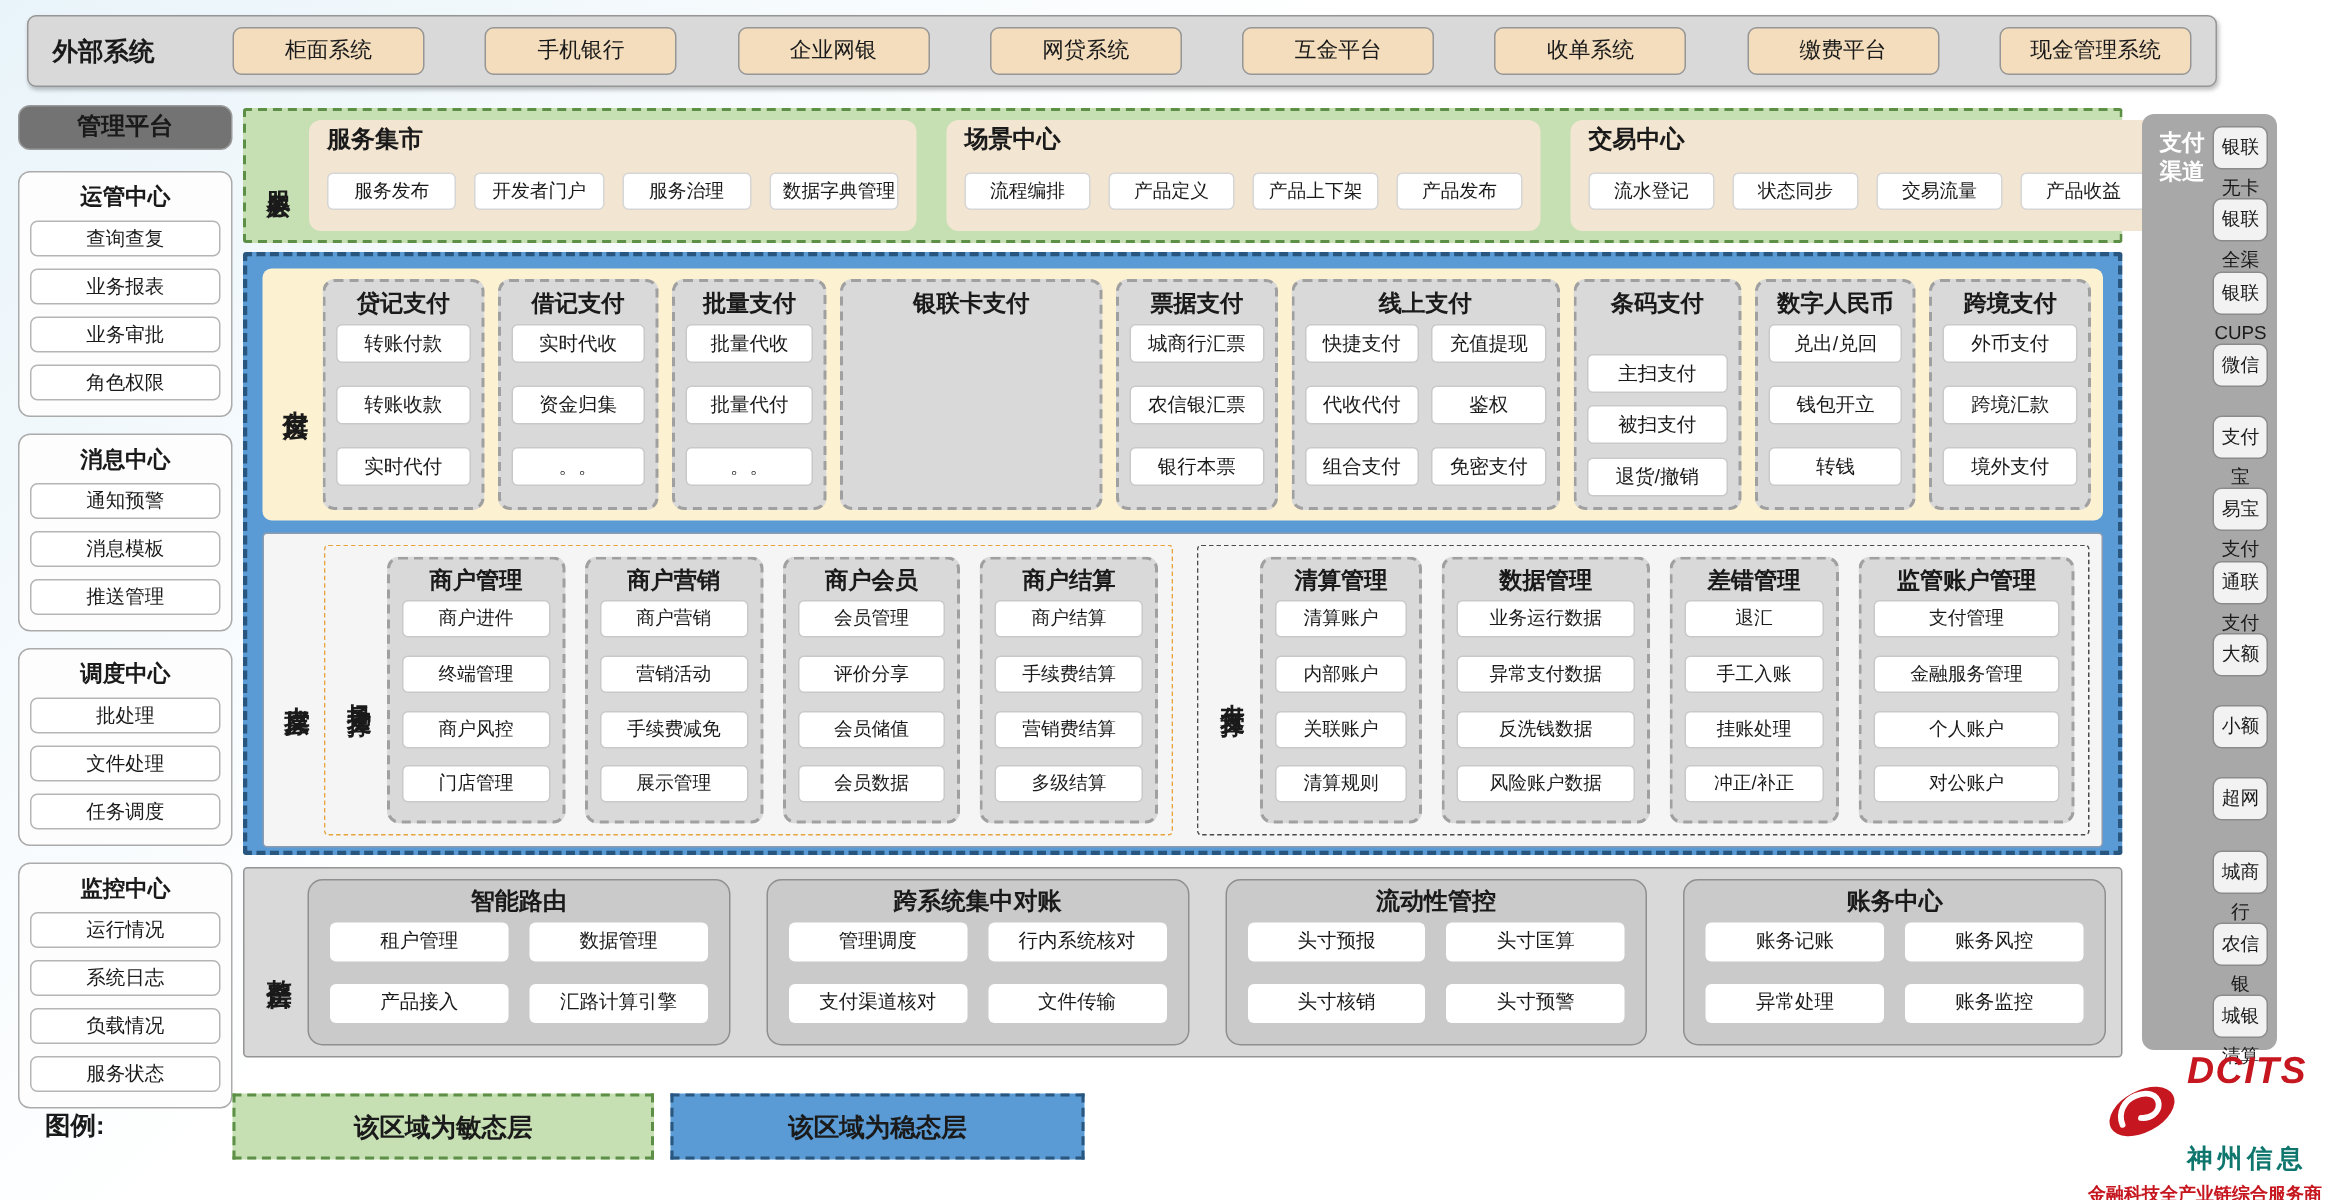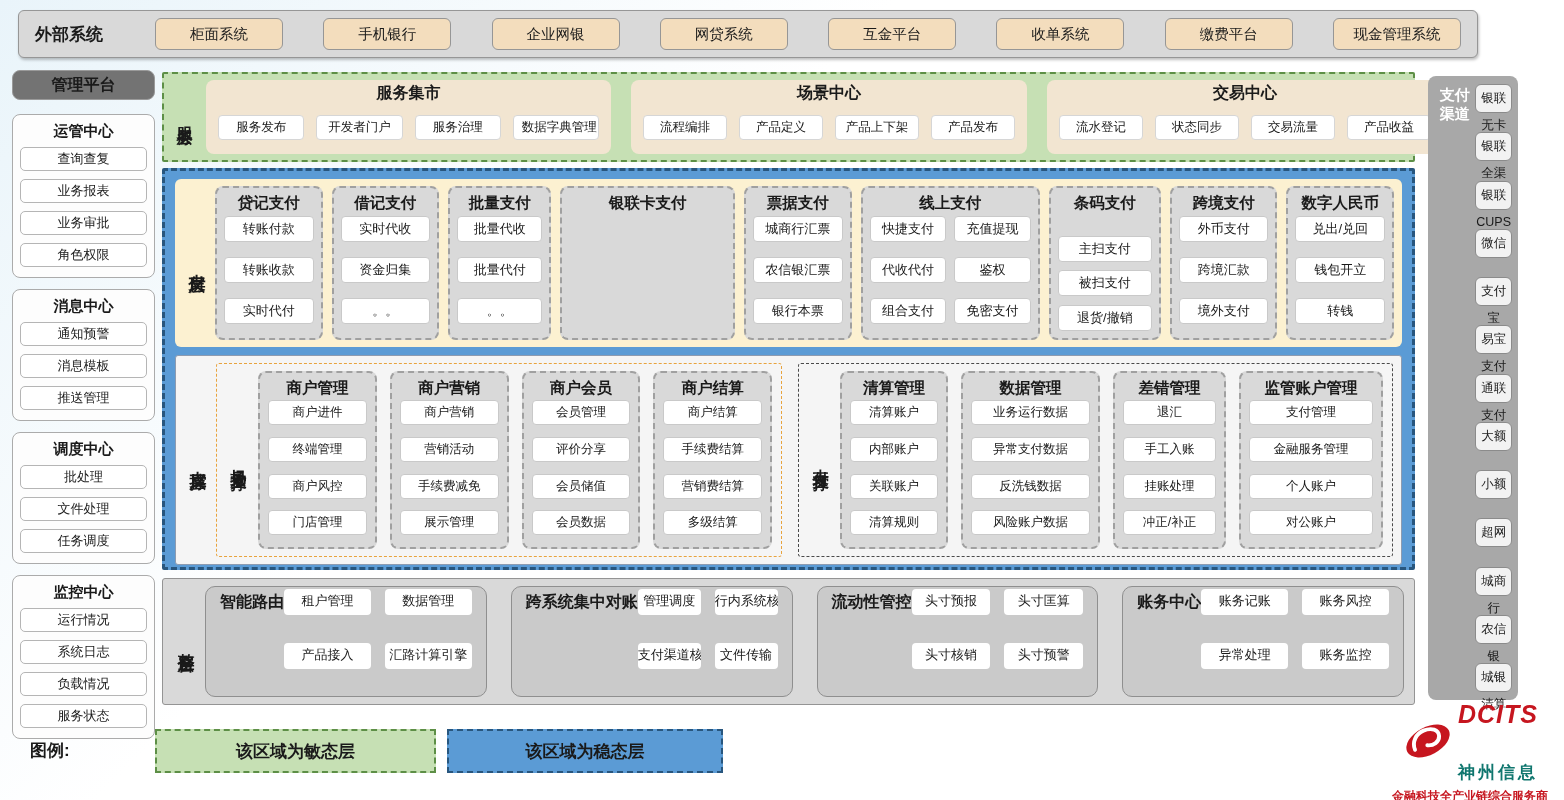--- a/index.html
+++ b/index.html
@@ -44,21 +44,21 @@
   .vlabel { writing-mode:vertical-lr; text-orientation:upright; font-weight:bold;
     display:flex; align-items:center; justify-content:center; letter-spacing:2px; }
 
   
   #service-layer { position:absolute; left:162px; top:72px; width:1253px; height:90px;
     background:#c6e0b4; border:2px dashed #5d8f46; border-radius:2px;
     display:flex; padding:6px 10px 6px 6px; }
   #service-layer > .vlabel { width:28px; font-size:16px; }
   #service-groups { flex:1; display:flex; gap:20px; margin-left:8px; }
   .service-group { background:#f2e5d1; border-radius:8px; padding:3px 12px 6px; display:flex; flex-direction:column; }
-  .service-group .g-title { text-align:center; font-weight:bold; font-size:16px; height:24px; }
+  .service-group .g-title { text-align:left; font-weight:bold; font-size:16px; height:24px; }
   .service-group .g-row { flex:1; display:flex; align-items:center; justify-content:space-between; gap:12px; }
   .service-group .btn { height:25px; line-height:23px; font-size:12.5px; padding:0 8px; min-width:84px;
     border-color:#d6d6d6; flex:1; }
 
   
   #stable { position:absolute; left:162px; top:168px; width:1253px; height:402px;
     background:#5b9bd5; border:3px dashed #28567e; border-radius:2px; padding:8px 10px; }
 
   
   #payment-layer { height:168px; background:#fcf1d1; border-radius:6px; display:flex; padding:7px 8px; }
@@ -87,21 +87,21 @@
   .sgroup .g-title { text-align:center; font-weight:bold; font-size:15.5px; height:25px; line-height:25px; white-space:nowrap; }
   .sgroup .g-grid { flex:1; display:grid; grid-template-columns:1fr; gap:7px; }
   .sgroup .btn { height:25px; line-height:23px; font-size:12.5px; border-color:#c9c9c9; }
 
   
   #integration-layer { position:absolute; left:162px; top:578px; width:1253px; height:127px;
     background:#d9d9d9; border:1px solid #949494; border-radius:3px; display:flex; padding:7px 10px; }
   #integration-layer > .vlabel { width:26px; font-size:17px; }
   #integration-groups { flex:1; display:flex; gap:24px; margin-left:6px; }
   .igroup { flex:1; background:#cacaca; border:1px solid #8f8f8f; border-radius:10px;
-    padding:2px 14px 8px; display:flex; flex-direction:row; }
+    padding:2px 14px 8px; display:flex; flex-direction:column; }
   .igroup .g-title { text-align:center; font-weight:bold; font-size:16px; height:26px; line-height:26px; }
   .igroup .g-grid { flex:1; display:grid; grid-template-columns:1fr 1fr; gap:9px 14px; }
   .igroup .btn { height:26px; line-height:24px; font-size:13px; border:none; }
 
   
   #legend-label { position:absolute; left:30px; top:739px; font-size:17px; font-weight:bold; }
   #legend-agile { position:absolute; left:155px; top:729px; width:281px; height:44px;
     background:#c6e0b4; border:2px dashed #5d8f46; font-weight:bold; font-size:17px;
     display:flex; align-items:center; justify-content:center; }
   #legend-stable { position:absolute; left:447px; top:729px; width:276px; height:44px;
@@ -252,33 +252,33 @@
           </div>
           <div class="pgroup cols1" style="flex: 1.05 1 0%; gap: 20px;">
             <div class="g-title">条码支付</div>
             <div class="g-grid">
               <div class="btn">主扫支付</div>
               <div class="btn">被扫支付</div>
               <div class="btn">退货/撤销</div>
             </div>
           </div>
           <div class="pgroup cols1" style="flex: 1 1 0%;">
+            <div class="g-title">数字人民币</div>
+            <div class="g-grid">
+              <div class="btn">兑出/兑回</div>
+              <div class="btn">钱包开立</div>
+              <div class="btn">转钱</div>
+            </div>
+          </div>
+          <div class="pgroup cols1" style="flex: 1 1 0%;">
             <div class="g-title">跨境支付</div>
             <div class="g-grid">
               <div class="btn">外币支付</div>
               <div class="btn">跨境汇款</div>
               <div class="btn">境外支付</div>
-            </div>
-          </div>
-          <div class="pgroup cols1" style="flex: 1 1 0%;">
-            <div class="g-title">数字人民币</div>
-            <div class="g-grid">
-              <div class="btn">兑出/兑回</div>
-              <div class="btn">钱包开立</div>
-              <div class="btn">转钱</div>
             </div>
           </div>
         </div>
     </div>
     <div id="support-layer">
       <div class="vlabel">支撑层</div>
       <div id="support-sections">
           <div class="support-section accent-orange" style="flex: 0.95 1 0%;">
             <div class="vlabel">场景支撑</div>
             <div class="s-groups">

